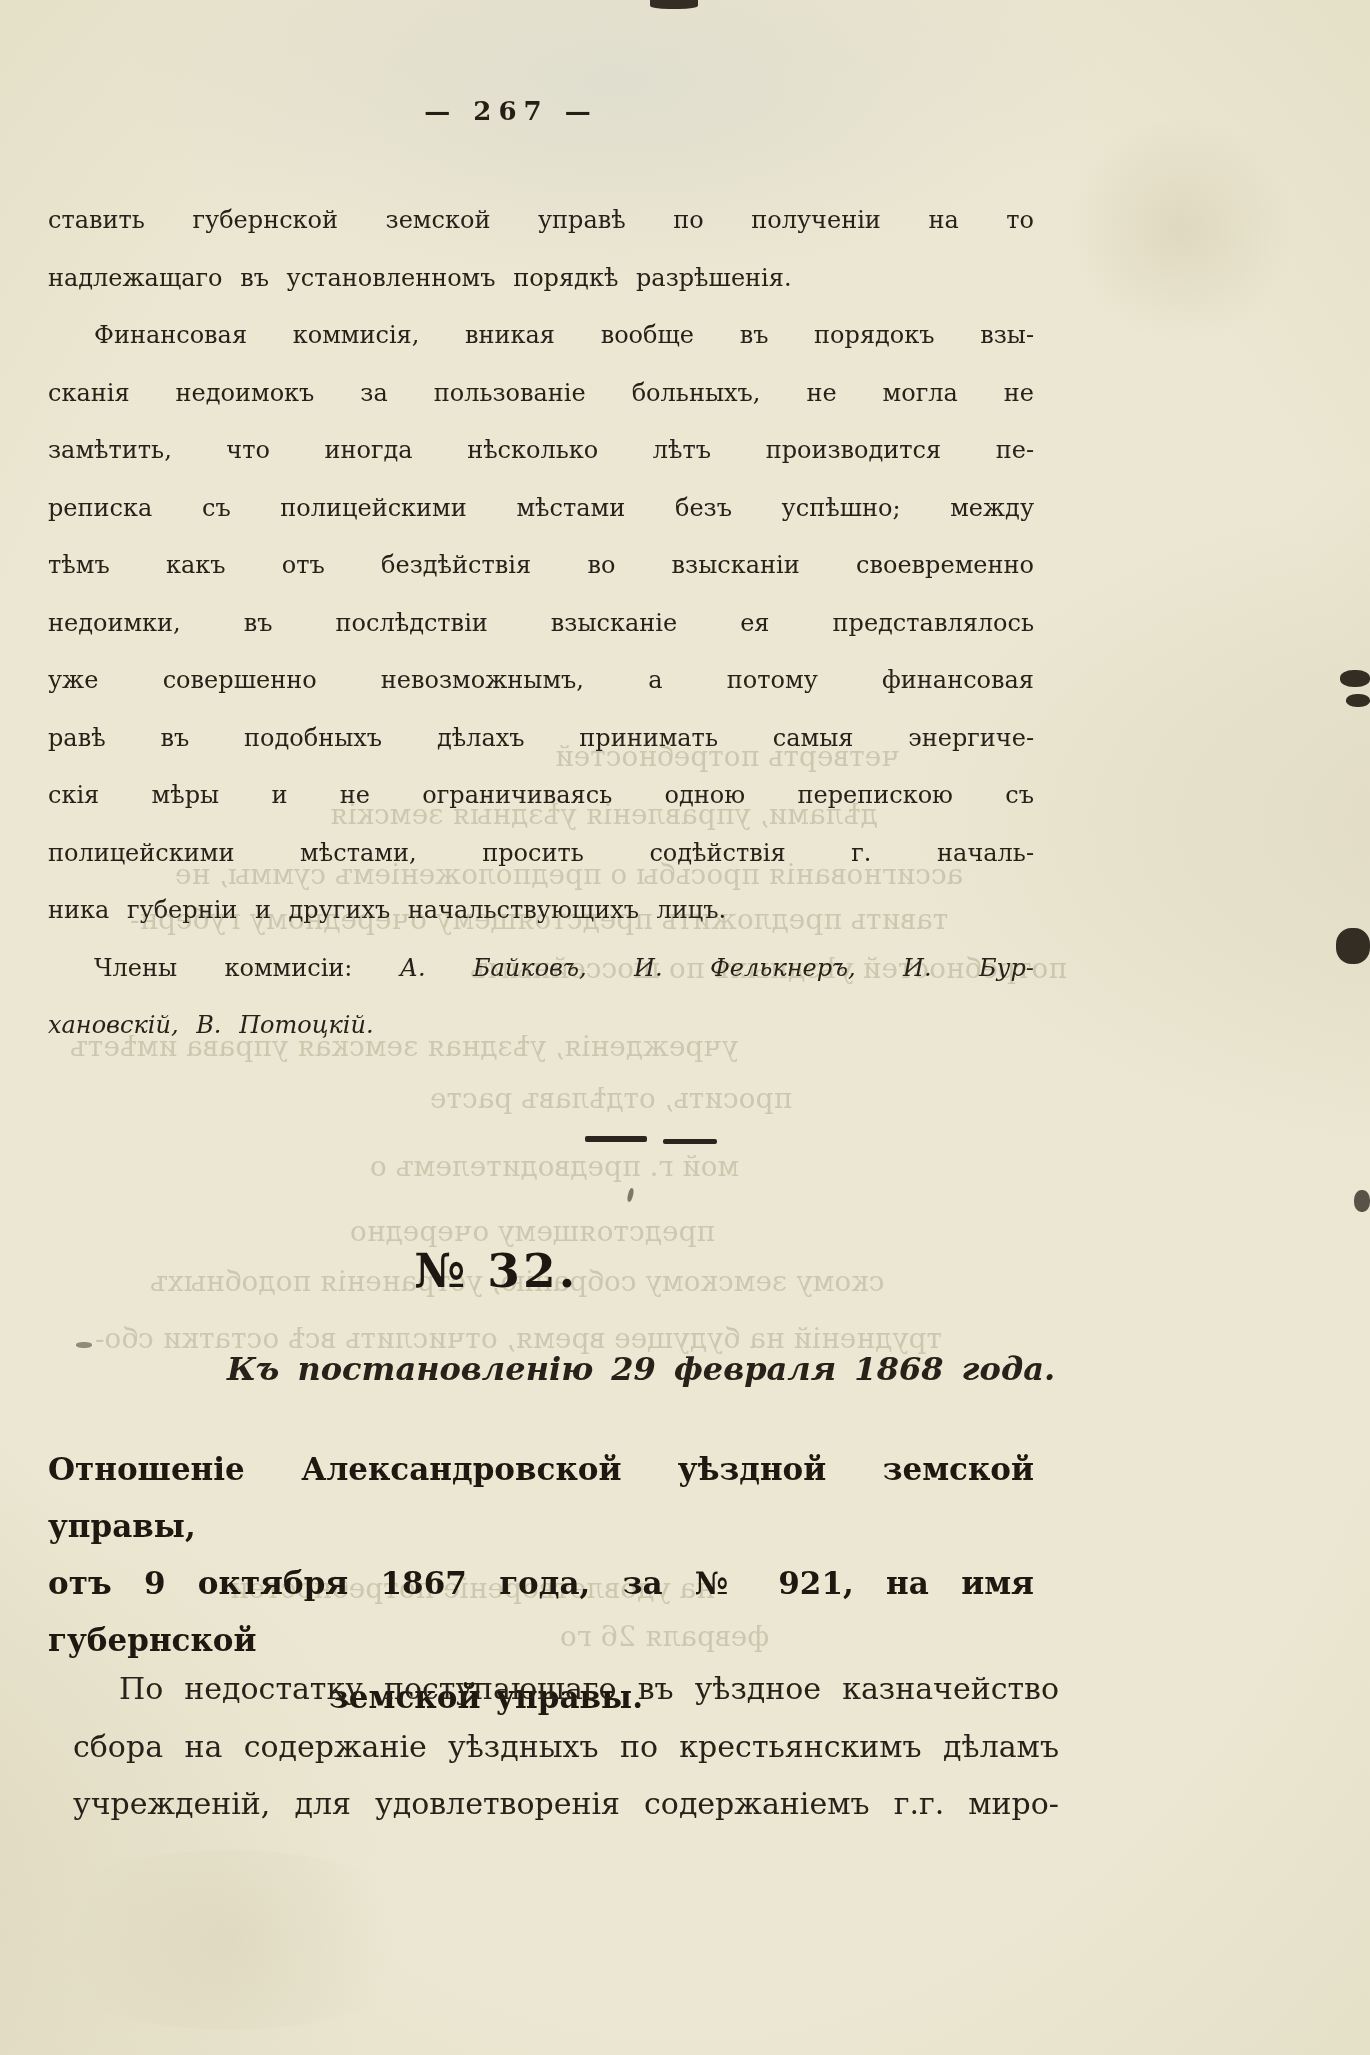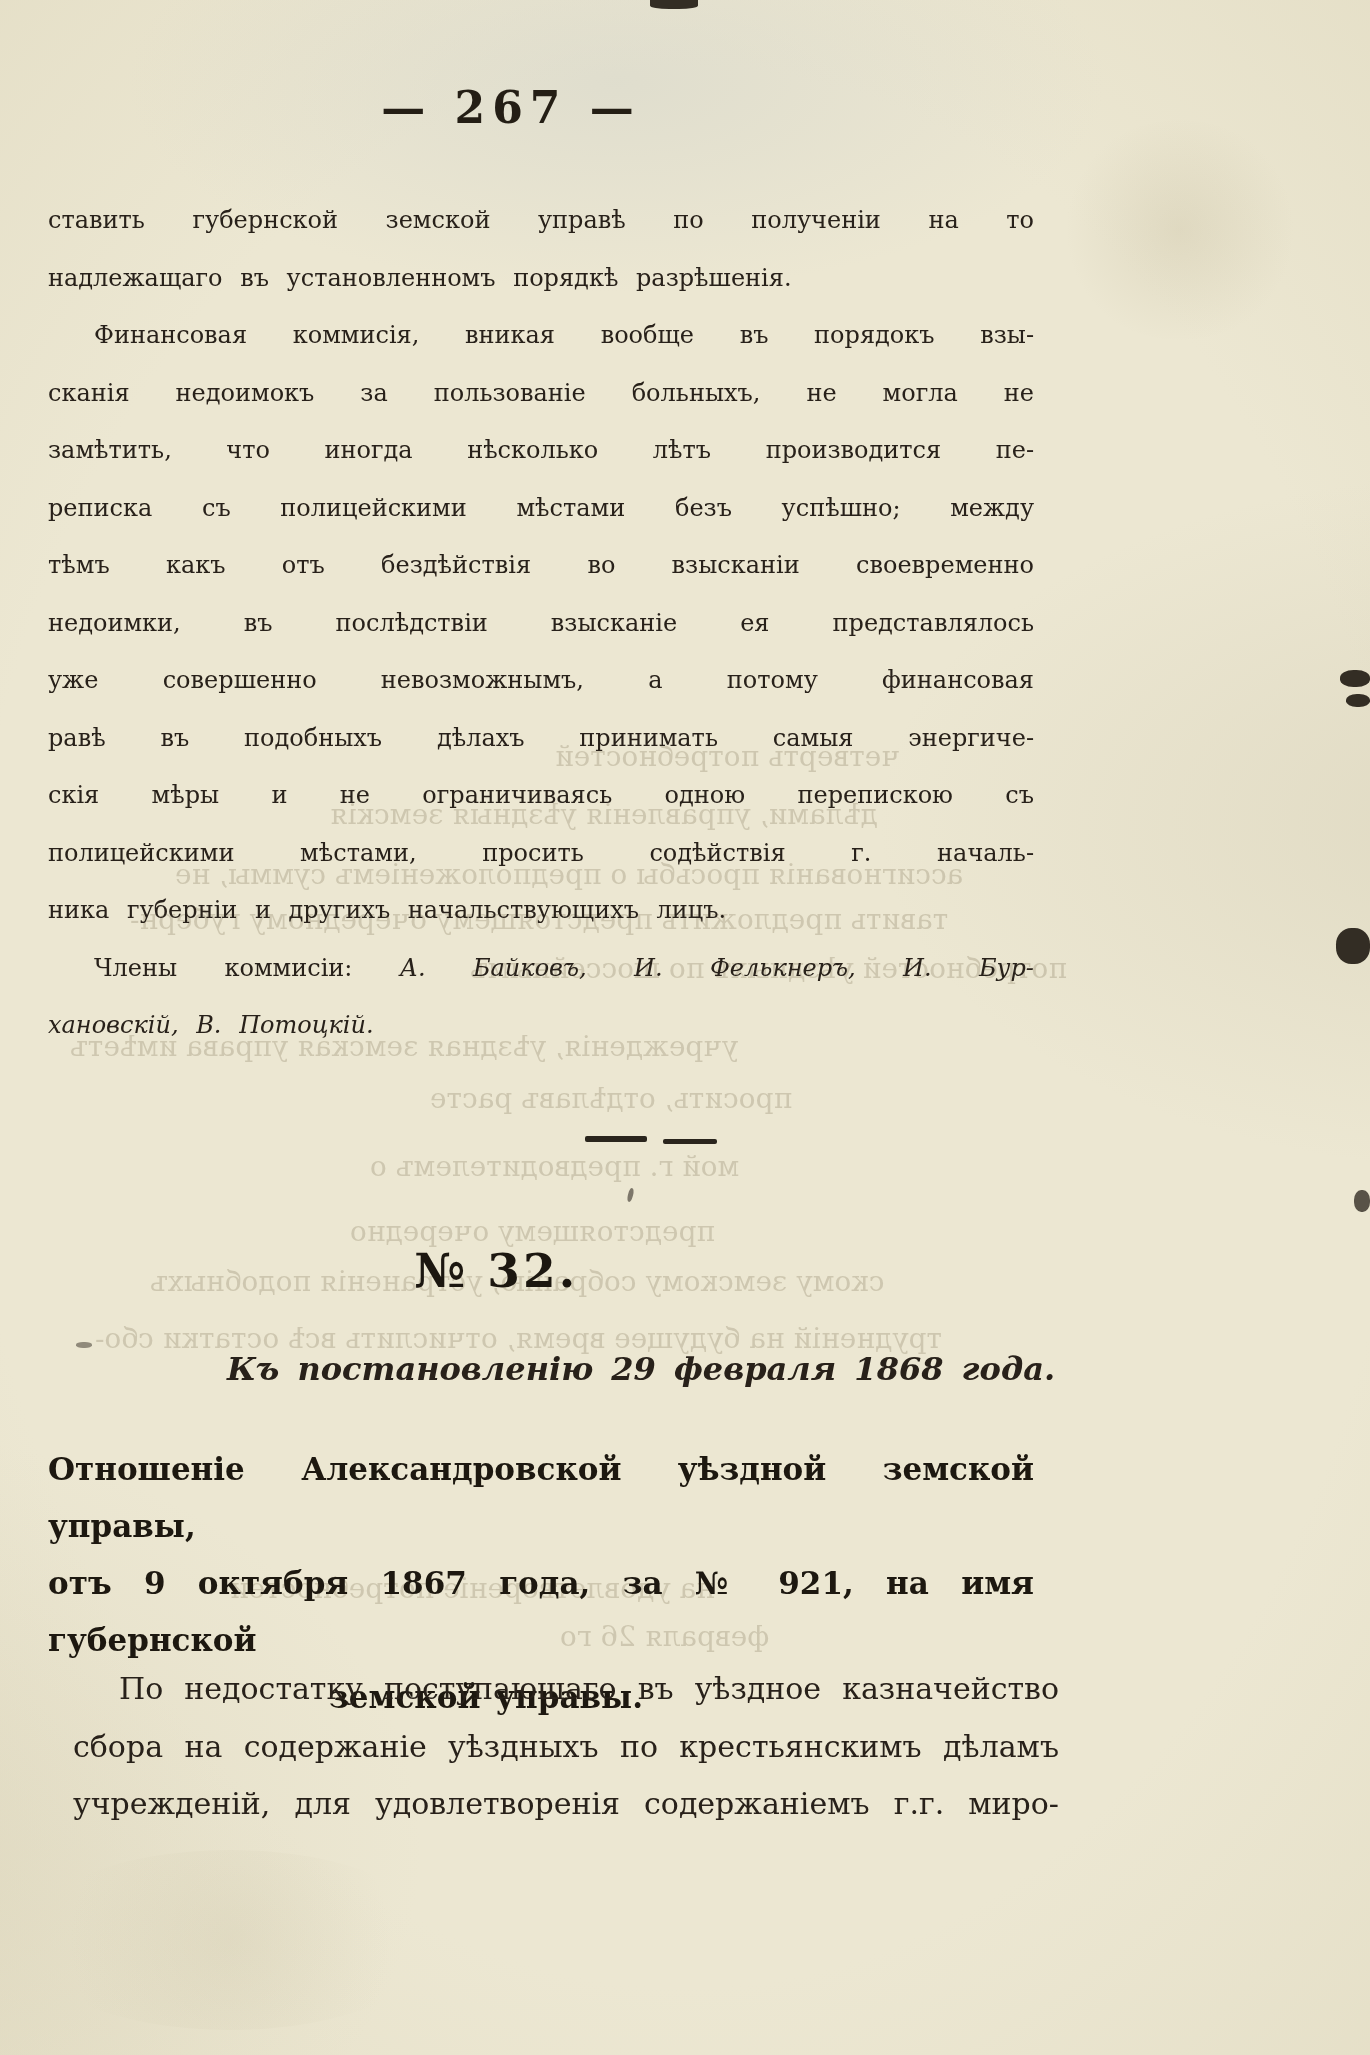--- a/index.html
+++ b/index.html
@@ -13,21 +13,21 @@
     background:
       radial-gradient(ellipse 700px 300px at 45% 4%, rgba(200,204,198,0.35), rgba(200,204,198,0) 70%),
       radial-gradient(ellipse 900px 500px at 110% 40%, rgba(196,188,160,0.30), rgba(196,188,160,0) 70%),
       radial-gradient(ellipse 800px 600px at -10% 90%, rgba(205,197,168,0.30), rgba(205,197,168,0) 70%),
       radial-gradient(ellipse 1200px 1600px at 50% 50%, #ece7d2 60%, #e2dcc3 100%);
     color:#28211a;
   }
   
   .col{position:absolute;left:48px;width:986px;}
   .pagenum{
-    top:82px;text-align:center;font-size:44px;font-weight:bold;
+    top:96px;text-align:center;font-size:26px;font-weight:bold;
     letter-spacing:7px;transform:translateX(-30px);color:#241e15;
   }
   .maintext{top:192px;font-size:24px;line-height:57.5px;word-spacing:3px;}
   .opening {top:1660px;font-size:30px;line-height:57.5px;word-spacing:3px;margin-left:25px;}
   .line{text-align:justify;text-align-last:justify;white-space:nowrap0;}
   .line.indent{text-indent:46px;}
   .line.last-left{text-align-last:left;word-spacing:10px;}
   .line.last-center{text-align-last:center;transform:translateX(-55px);}
   .it{font-style:italic;}
   .memline{text-align:justify;text-align-last:justify;}

